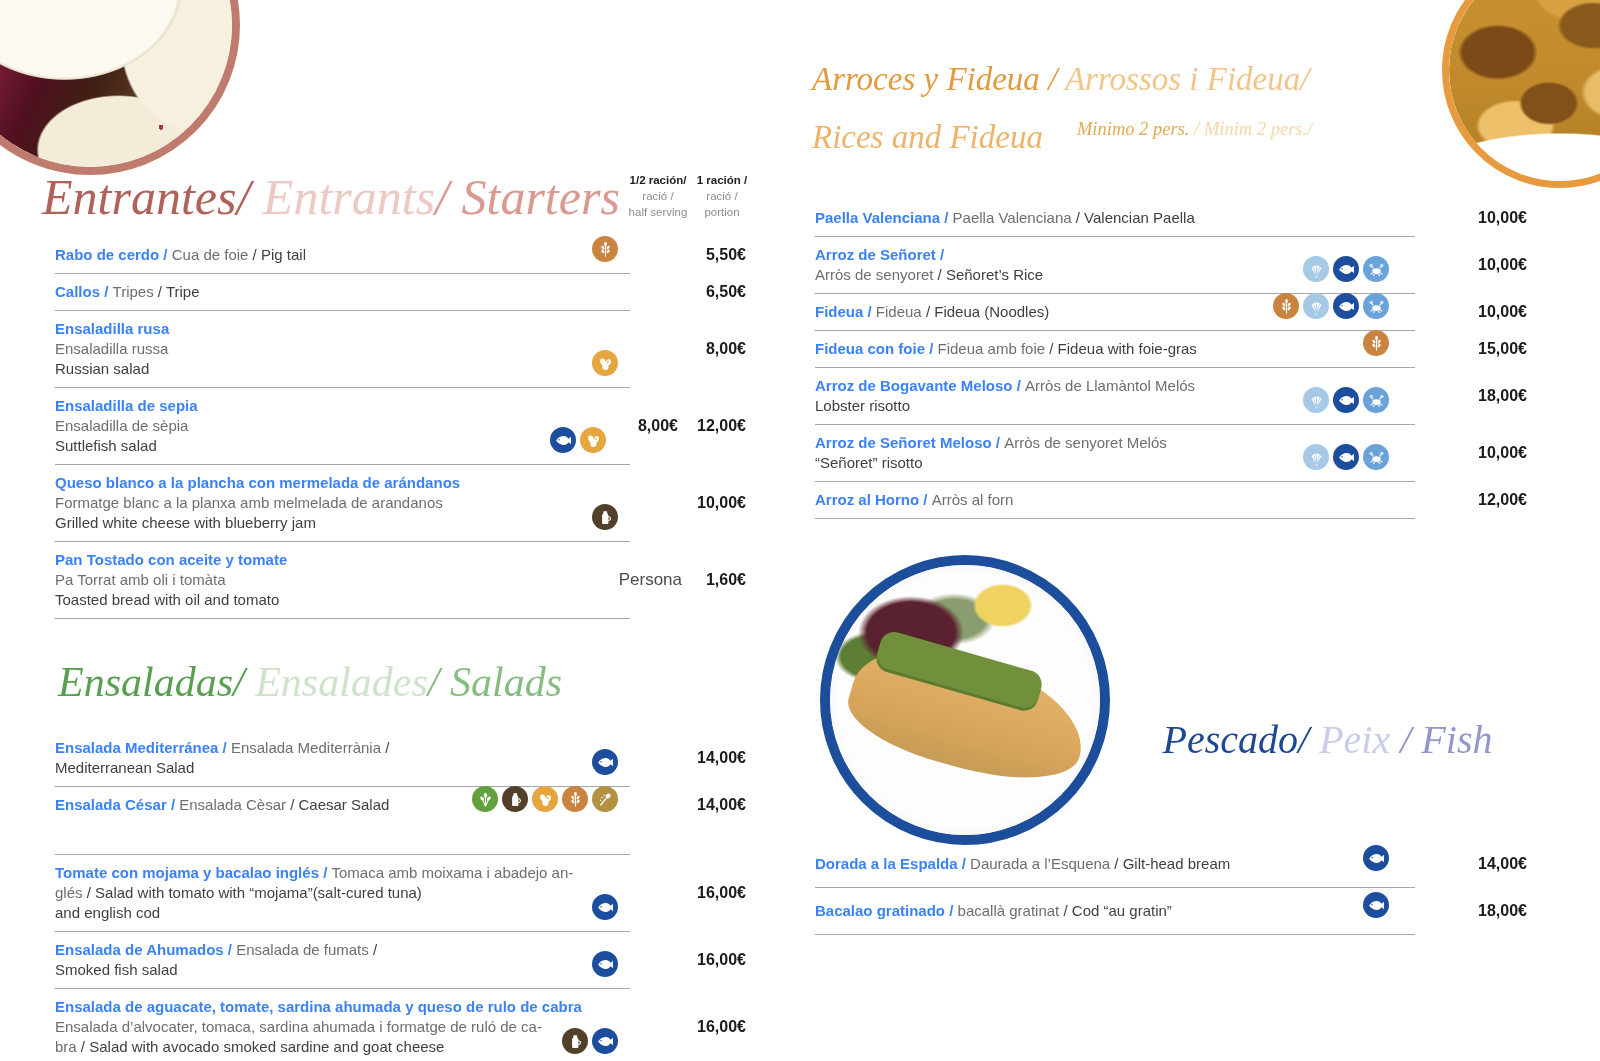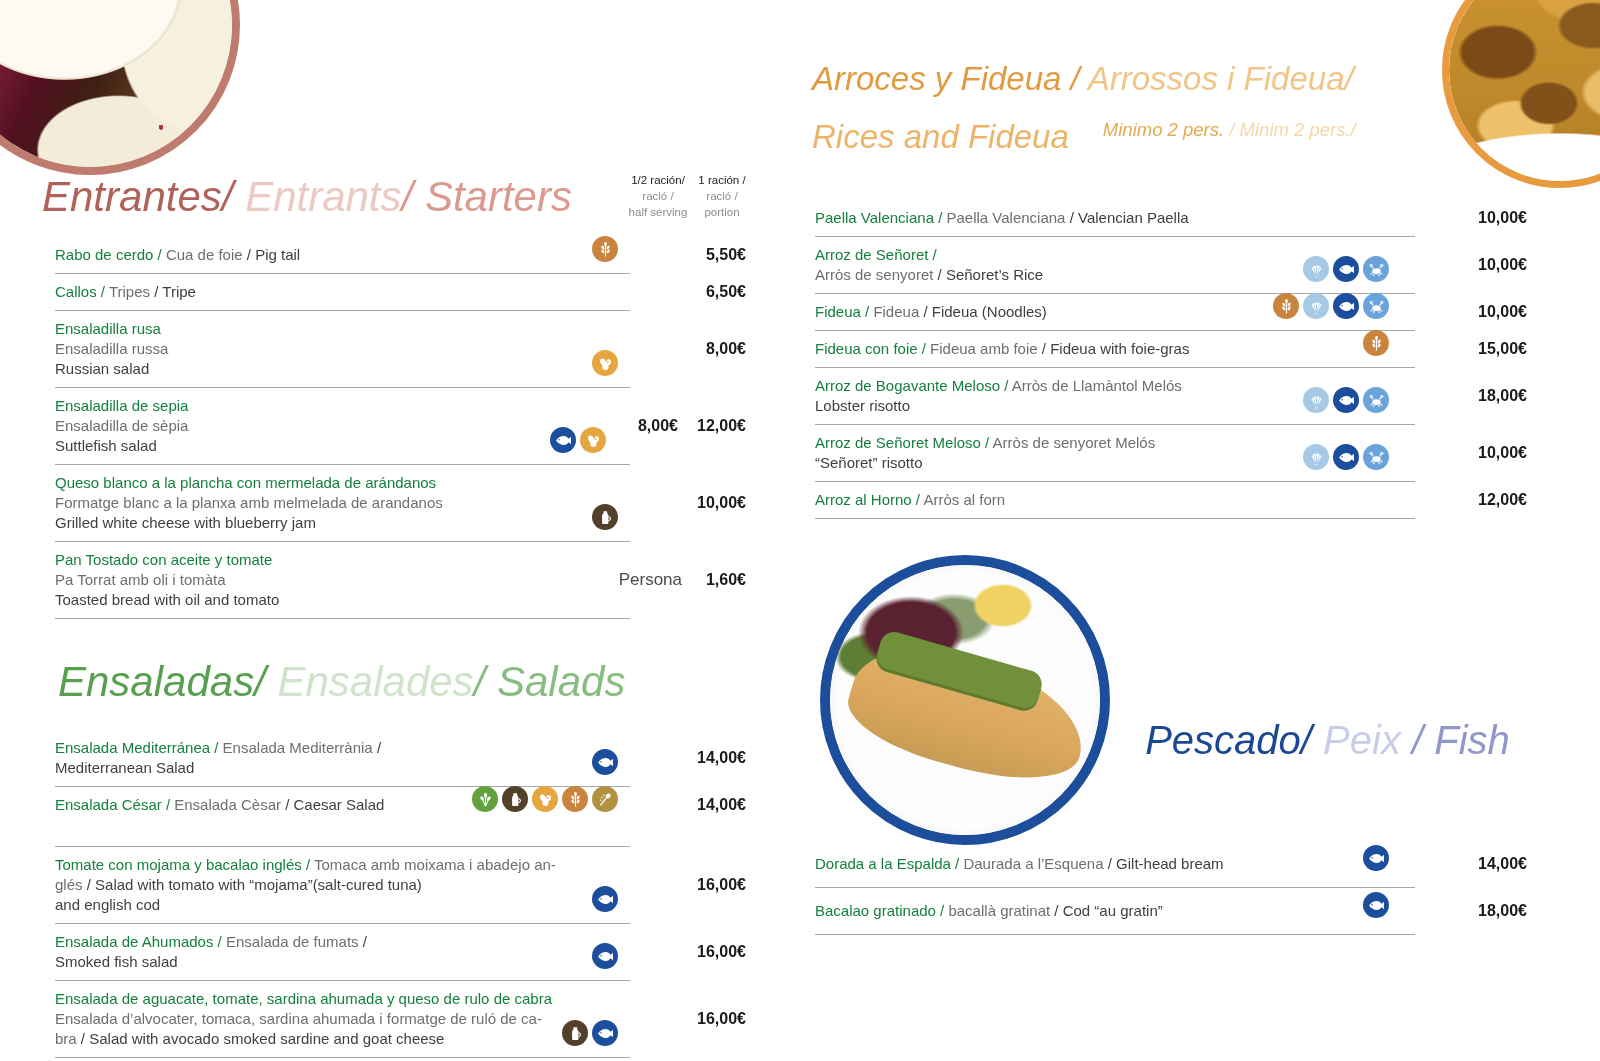--- a/index.html
+++ b/index.html
@@ -1,56 +1,56 @@
 <!DOCTYPE html>
 <html><head>
 <meta charset="utf-8">
 <style>
   html,body{margin:0;padding:0}
   body{width:1600px;height:1061px;position:relative;overflow:hidden;background:#fff;
        font-family:"Liberation Sans",sans-serif;-webkit-font-smoothing:antialiased}
   .abs{position:absolute}
   
-  .script{font-family:Liberation Sans, sans-serif;font-style:italic;font-weight:400;white-space:nowrap}
-  #starters-head{left:42px;top:168px;font-size:42px;line-height:58px}
+  .script{font-family:Liberation Serif, serif;font-style:italic;font-weight:400;white-space:nowrap}
+  #starters-head{left:42px;top:168px;font-size:50px;line-height:58px}
   #salads-head{left:58px;top:653px;font-size:42px;line-height:58px}
   #rices-head{left:812px;top:50px;width:645px}
   .rh1{font-size:33px;line-height:58px}
   .rh-row{display:flex;align-items:flex-start}
   .rh2{font-size:33px;line-height:58px}
   .minimo{margin:8px 0 0 34px;font-size:18.5px;line-height:27px;white-space:nowrap}
   #pescado-head{left:1105px;top:712px;width:445px;text-align:center;font-size:40px;line-height:56px}
   
   .st-w1,.st-s1{color:#b0625a}.st-w2{color:#ecc9c3}.st-s2,.st-w3{color:#da9a90}
   .sa-w1,.sa-s1{color:#58a050}.sa-w2{color:#cfe3cb}.sa-s2,.sa-w3{color:#87bd80}
   .ri-w1,.ri-s1{color:#e29a41}.ri-w2{color:#f1c488}.ri-w3{color:#ecb369}
   .mi-w1{color:#e3aa50}.mi-s1,.mi-w2{color:#f4d7a6}.mi-w3{color:#edc584}
   .pe-w1,.pe-s1{color:#1c4795}.pe-w2{color:#c9cde9}.pe-s2,.pe-w3{color:#9097cb}
   
   #col-heads{left:626px;top:172px;width:128px;display:flex;text-align:center}
   .ch{flex:1;font-size:11.5px;line-height:16px;color:#8d8d8d;white-space:nowrap}
-  .ch .l1{color:#1d1d1d;font-weight:normal}
+  .ch .l1{color:#1d1d1d;font-weight:bold}
   
   .rows{position:absolute}
   #starters-rows{left:55px;top:237px;width:695px}
   #salads-rows{left:55px;top:730px;width:695px}
   #rices-rows{left:815px;top:200px;width:730px}
   #fish-rows{left:815px;top:841px;width:730px}
   .row{display:flex;position:relative;padding:8px 0 9px}
   #fish-rows .row{padding:13px 0 14px}
   .row::after{content:"";position:absolute;left:0;bottom:0;border-bottom:1.5px solid #a6a6a6}
   .sec-left .row::after{right:120px}
   .sec-right .row::after{right:130px}
   .row-main{flex:1;position:relative;padding-right:10px;min-width:0}
   .line{font-size:15px;line-height:20px;white-space:nowrap}
-  .t-es{font-weight:normal;color:#15803d}
+  .t-es{font-weight:bold;color:#3b82f6}
   .t-ca{color:#6e6e6e}
   .t-en,.t-x{color:#3f3f3f}
   .icons{position:absolute;right:8px;bottom:3px;display:flex;gap:4px}
-  .row.ih{padding-bottom:32px}
+  .row.ih{padding-bottom:40px}
   .icon{width:26px;height:26px;border-radius:50%;display:inline-flex;align-items:center;justify-content:center;flex:none}
   .icon svg{width:19px;height:19px;display:block}
   .cell{display:flex;align-items:center;justify-content:flex-end}
   .cell.note{width:56px;font-size:17px;color:#4a4a4a}
   .cell.note.price{font-size:16px}
   .cell.price{width:64px;padding-right:4px;font-weight:bold;font-size:16px;color:#1a1a1a}
   .sec-right .cell.price{width:130px;padding-right:18px}
   
   .photo{position:absolute;border-radius:50%;overflow:hidden}
   .photo .inner{position:absolute;inset:0;border-radius:50%}

